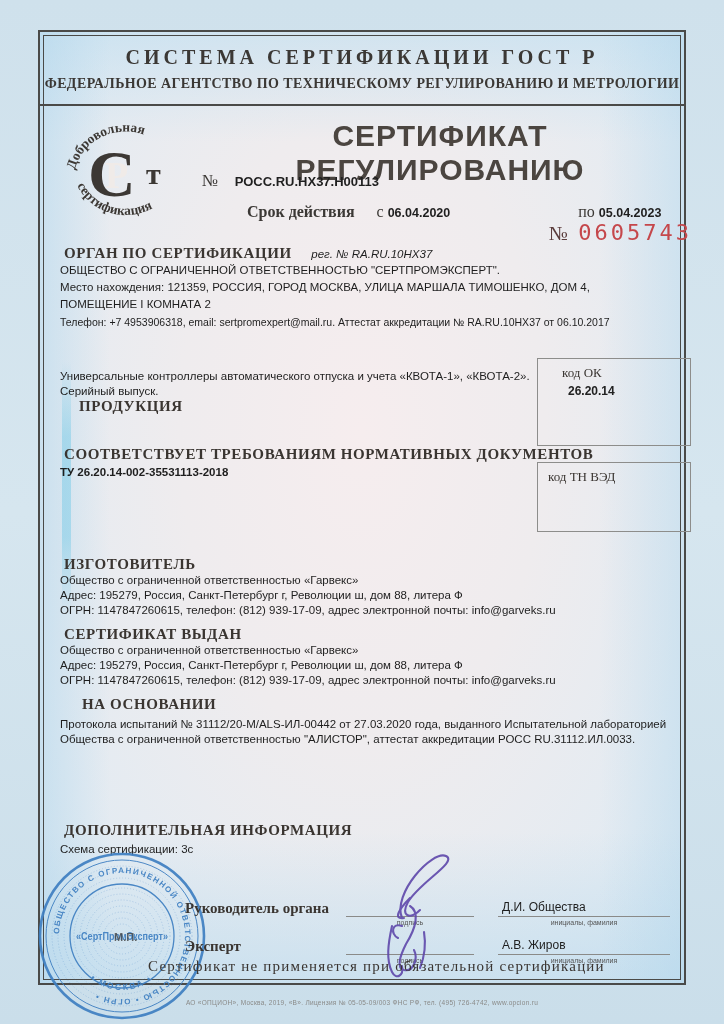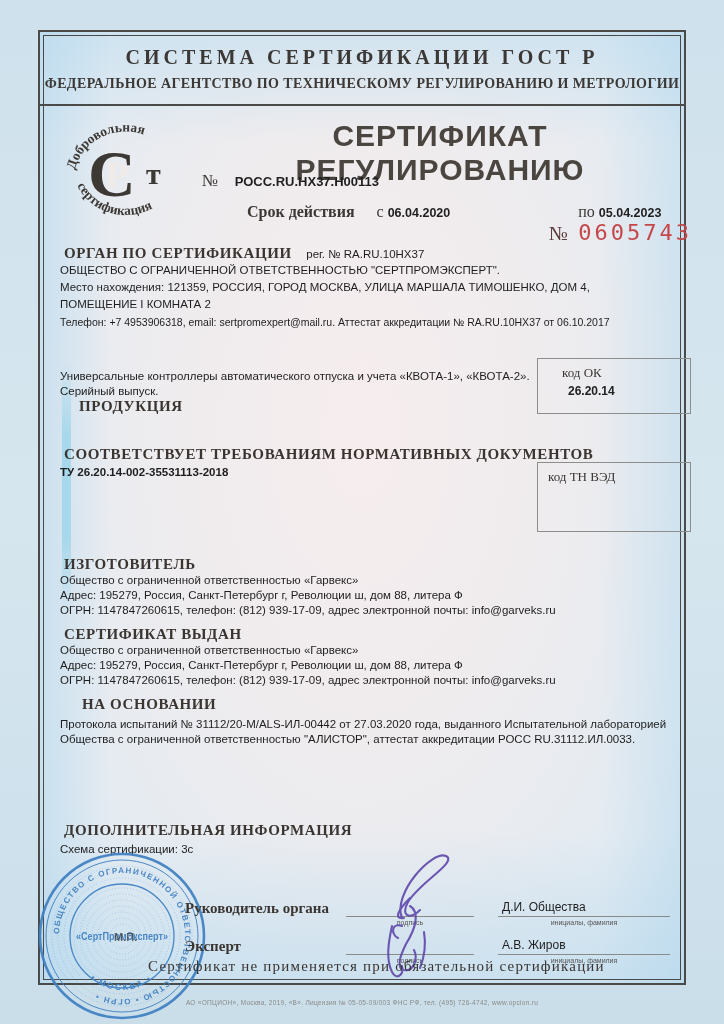--- a/index.html
+++ b/index.html
@@ -135,31 +135,31 @@
     <span class="date-val">05.04.2023</span>
   </div>
 
   <div class="blank-num">
     <span class="num-sign">№</span>
     <span class="digits">0605743</span>
   </div>
 
   <div class="abs" style="left:24px; top:212px;">
     <span class="sec-heading">ОРГАН ПО СЕРТИФИКАЦИИ</span>
-    <span class="body-line" style="margin-left:10px;">рег. № RA.RU.10HX37</span>
+    <span class="body-line" style="margin-left:15px;font-style:italic;">рег. № RA.RU.10HX37</span>
   </div>
   <div class="abs body-line" style="left:20px; top:232px;">ОБЩЕСТВО С ОГРАНИЧЕННОЙ ОТВЕТСТВЕННОСТЬЮ "СЕРТПРОМЭКСПЕРТ".</div>
   <div class="abs body-line" style="left:20px; top:249px;">Место нахождения: 121359, РОССИЯ, ГОРОД МОСКВА, УЛИЦА МАРШАЛА ТИМОШЕНКО, ДОМ 4,</div>
   <div class="abs body-line" style="left:20px; top:266px;">ПОМЕЩЕНИЕ I КОМНАТА 2</div>
   <div class="abs small-line" style="left:20px; top:284px;">Телефон: +7 4953906318, email: sertpromexpert@mail.ru. Аттестат аккредитации № RA.RU.10HX37 от 06.10.2017</div>
 
   <div class="abs sec-heading" style="left:39px; top:318px;margin-top:48px;">ПРОДУКЦИЯ</div>
   <div class="abs body-line" style="left:20px; top:338px;">Универсальные контроллеры автоматического отпуска и учета «КВОТА-1», «КВОТА-2».</div>
   <div class="abs body-line" style="left:20px; top:353px;">Серийный выпуск.</div>
-  <div class="code-box" style="top:326px; height:56px;padding-left:24px;">
+  <div class="code-box" style="top:326px; height:88px;padding-left:24px;">
     <div class="code-label">код ОК</div>
     <div class="code-value">26.20.14</div>
   </div>
 
   <div class="abs sec-heading" style="left:24px; top:414px;">СООТВЕТСТВУЕТ ТРЕБОВАНИЯМ НОРМАТИВНЫХ ДОКУМЕНТОВ</div>
   <div class="abs body-line bold" style="left:20px; top:434px;">ТУ 26.20.14-002-35531113-2018</div>
   <div class="code-box" style="top:430px; height:70px;">
     <div class="code-label">код ТН ВЭД</div>
     <div class="code-value"></div>
   </div>

